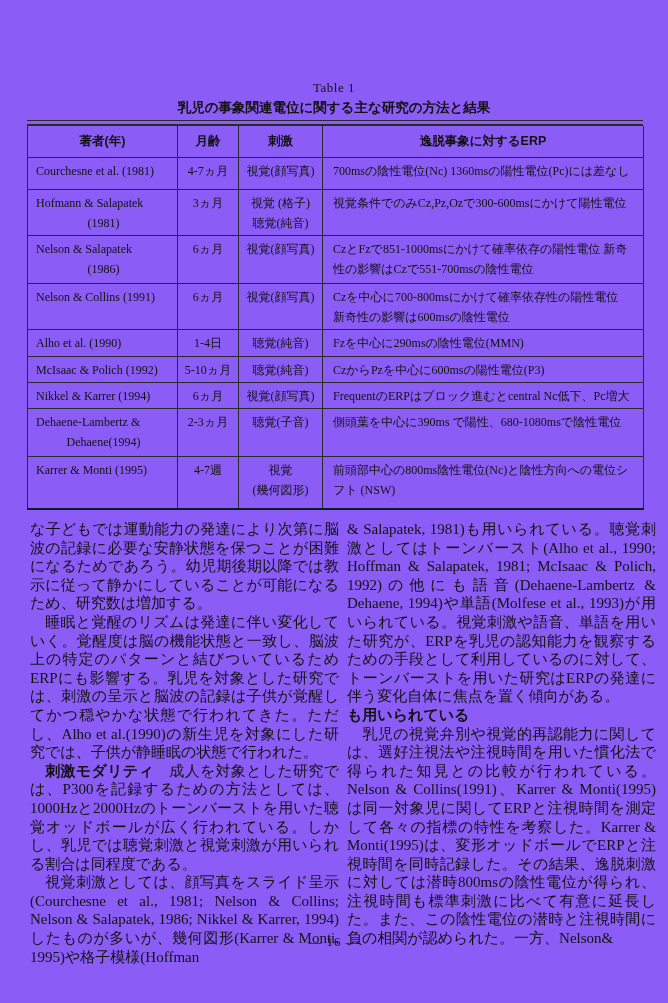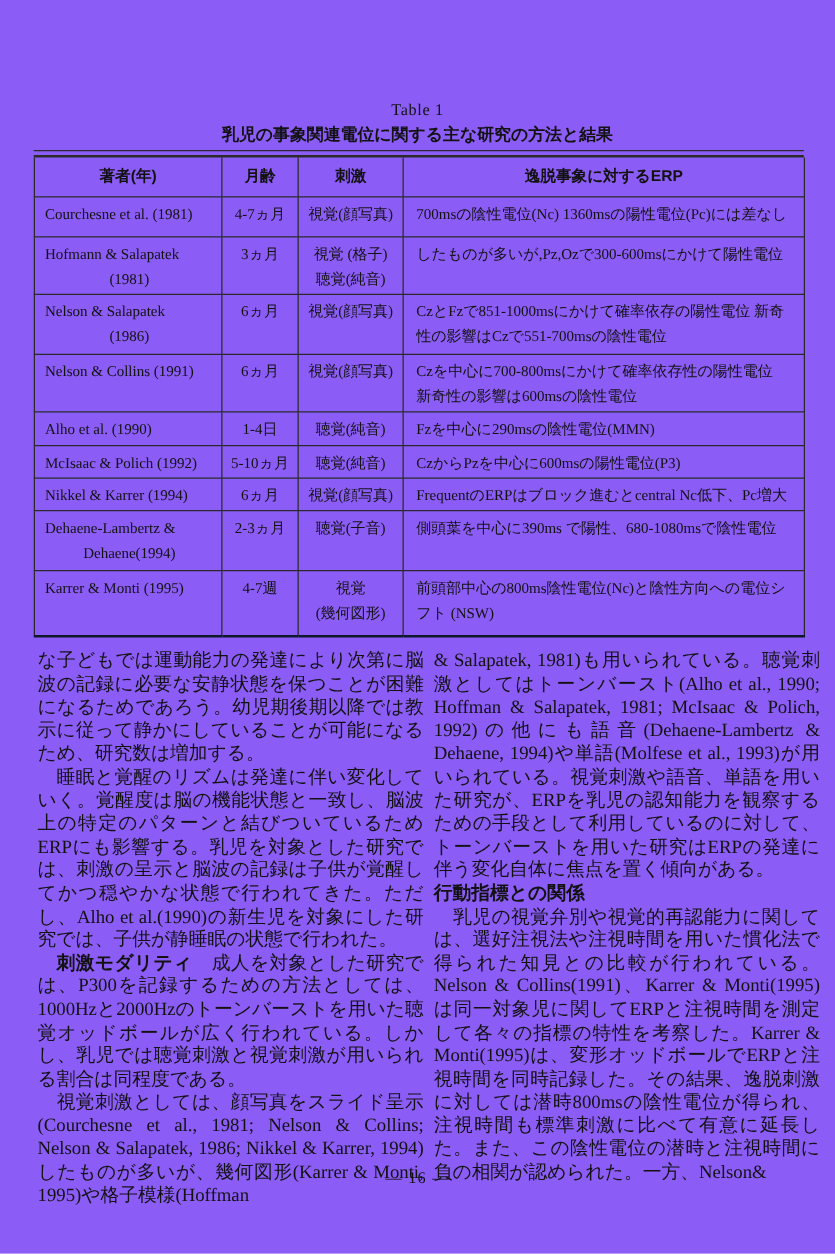--- a/index.html
+++ b/index.html
@@ -114,21 +114,21 @@
             <td class="author">
               <div>Hofmann &amp; Salapatek</div>
               <div class="center">(1981)</div>
             </td>
             <td class="age">3ヵ月</td>
             <td class="stim">
               <div>視覚 (格子)</div>
               <div>聴覚(純音)</div>
             </td>
             <td class="erp">
-              <div>したものが多いが,Pz,Ozで300-600msにかけて陽性電位</div>
+              <div>視覚条件でのみCz,Pz,Ozで300-600msにかけて陽性電位</div>
             </td>
           </tr>
           <tr>
             <td class="author">
               <div>Nelson &amp; Salapatek</div>
               <div class="center">(1986)</div>
             </td>
             <td class="age">6ヵ月</td>
             <td class="stim">
               <div>視覚(顔写真)</div>
@@ -217,19 +217,19 @@
   </div>
 
   <div class="col col-left">
       <div class="para">な子どもでは運動能力の発達により次第に脳波の記録に必要な安静状態を保つことが困難になるためであろう。幼児期後期以降では教示に従って静かにしていることが可能になるため、研究数は増加する。</div>
       <div class="para">　睡眠と覚醒のリズムは発達に伴い変化していく。覚醒度は脳の機能状態と一致し、脳波上の特定のパターンと結びついているためERPにも影響する。乳児を対象とした研究では、刺激の呈示と脳波の記録は子供が覚醒してかつ穏やかな状態で行われてきた。ただし、Alho et al.(1990)の新生児を対象にした研究では、子供が静睡眠の状態で行われた。</div>
       <div class="para"><span class="runin">　刺激モダリティ</span>　成人を対象とした研究では、P300を記録するための方法としては、1000Hzと2000Hzのトーンバーストを用いた聴覚オッドボールが広く行われている。しかし、乳児では聴覚刺激と視覚刺激が用いられる割合は同程度である。</div>
       <div class="para">　視覚刺激としては、顔写真をスライド呈示(Courchesne et al., 1981; Nelson &amp; Collins; Nelson &amp; Salapatek, 1986; Nikkel &amp; Karrer, 1994)したものが多いが、幾何図形(Karrer &amp; Monti, 1995)や格子模様(Hoffman</div>
     </div>
   <div class="col col-right">
       <div class="para">&amp; Salapatek, 1981)も用いられている。聴覚刺激としてはトーンバースト(Alho et al., 1990; Hoffman &amp; Salapatek, 1981; McIsaac &amp; Polich, 1992)の他にも語音(Dehaene-Lambertz &amp; Dehaene, 1994)や単語(Molfese et al., 1993)が用いられている。視覚刺激や語音、単語を用いた研究が、ERPを乳児の認知能力を観察するための手段として利用しているのに対して、トーンバーストを用いた研究はERPの発達に伴う変化自体に焦点を置く傾向がある。</div>
-      <div class="heading">行動指標との関係</div>
+      <div class="heading">も用いられている</div>
       <div class="para">　乳児の視覚弁別や視覚的再認能力に関しては、選好注視法や注視時間を用いた慣化法で得られた知見との比較が行われている。Nelson &amp; Collins(1991)、Karrer &amp; Monti(1995)は同一対象児に関してERPと注視時間を測定して各々の指標の特性を考察した。Karrer &amp; Monti(1995)は、変形オッドボールでERPと注視時間を同時記録した。その結果、逸脱刺激に対しては潜時800msの陰性電位が得られ、注視時間も標準刺激に比べて有意に延長した。また、この陰性電位の潜時と注視時間に負の相関が認められた。一方、Nelson&amp;</div>
     </div>
 
   <div class="footer">— 16 —</div>
 
 </div>
 
 </body></html>

